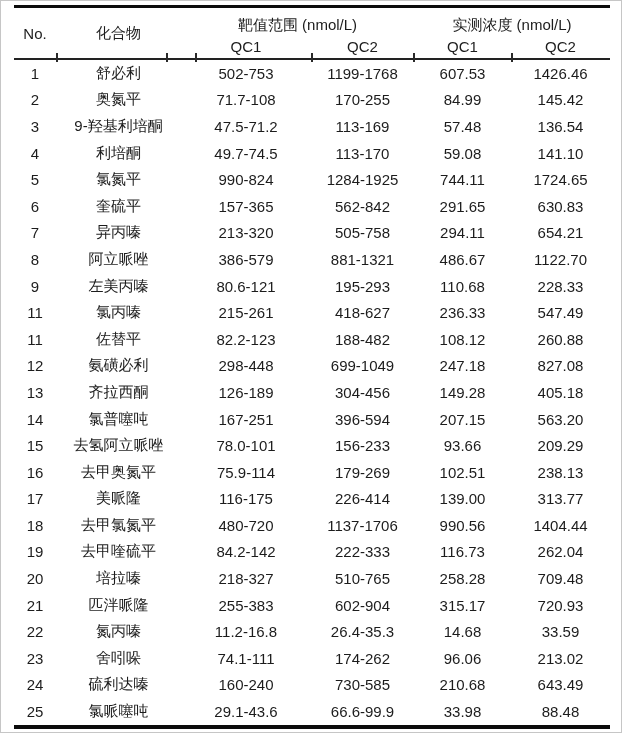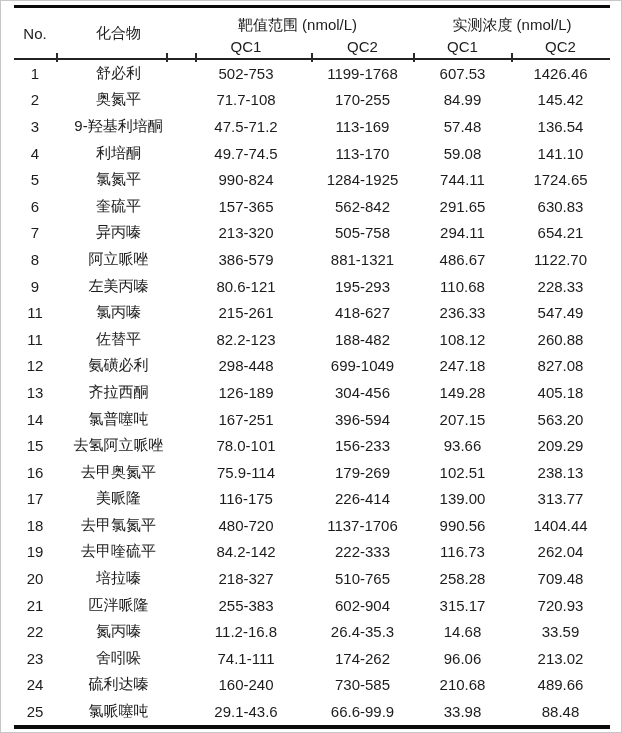--- a/index.html
+++ b/index.html
@@ -261,21 +261,21 @@
           <td>174-262</td>
           <td>96.06</td>
           <td>213.02</td>
         </tr>
         <tr>
           <td>24</td>
           <td>硫利达嗪</td>
           <td>160-240</td>
           <td>730-585</td>
           <td>210.68</td>
-          <td>489.66</td>
+          <td>643.49</td>
         </tr>
         <tr>
           <td>25</td>
           <td>氯哌噻吨</td>
           <td>29.1-43.6</td>
           <td>66.6-99.9</td>
           <td>33.98</td>
           <td>88.48</td>
         </tr>
       </tbody>

